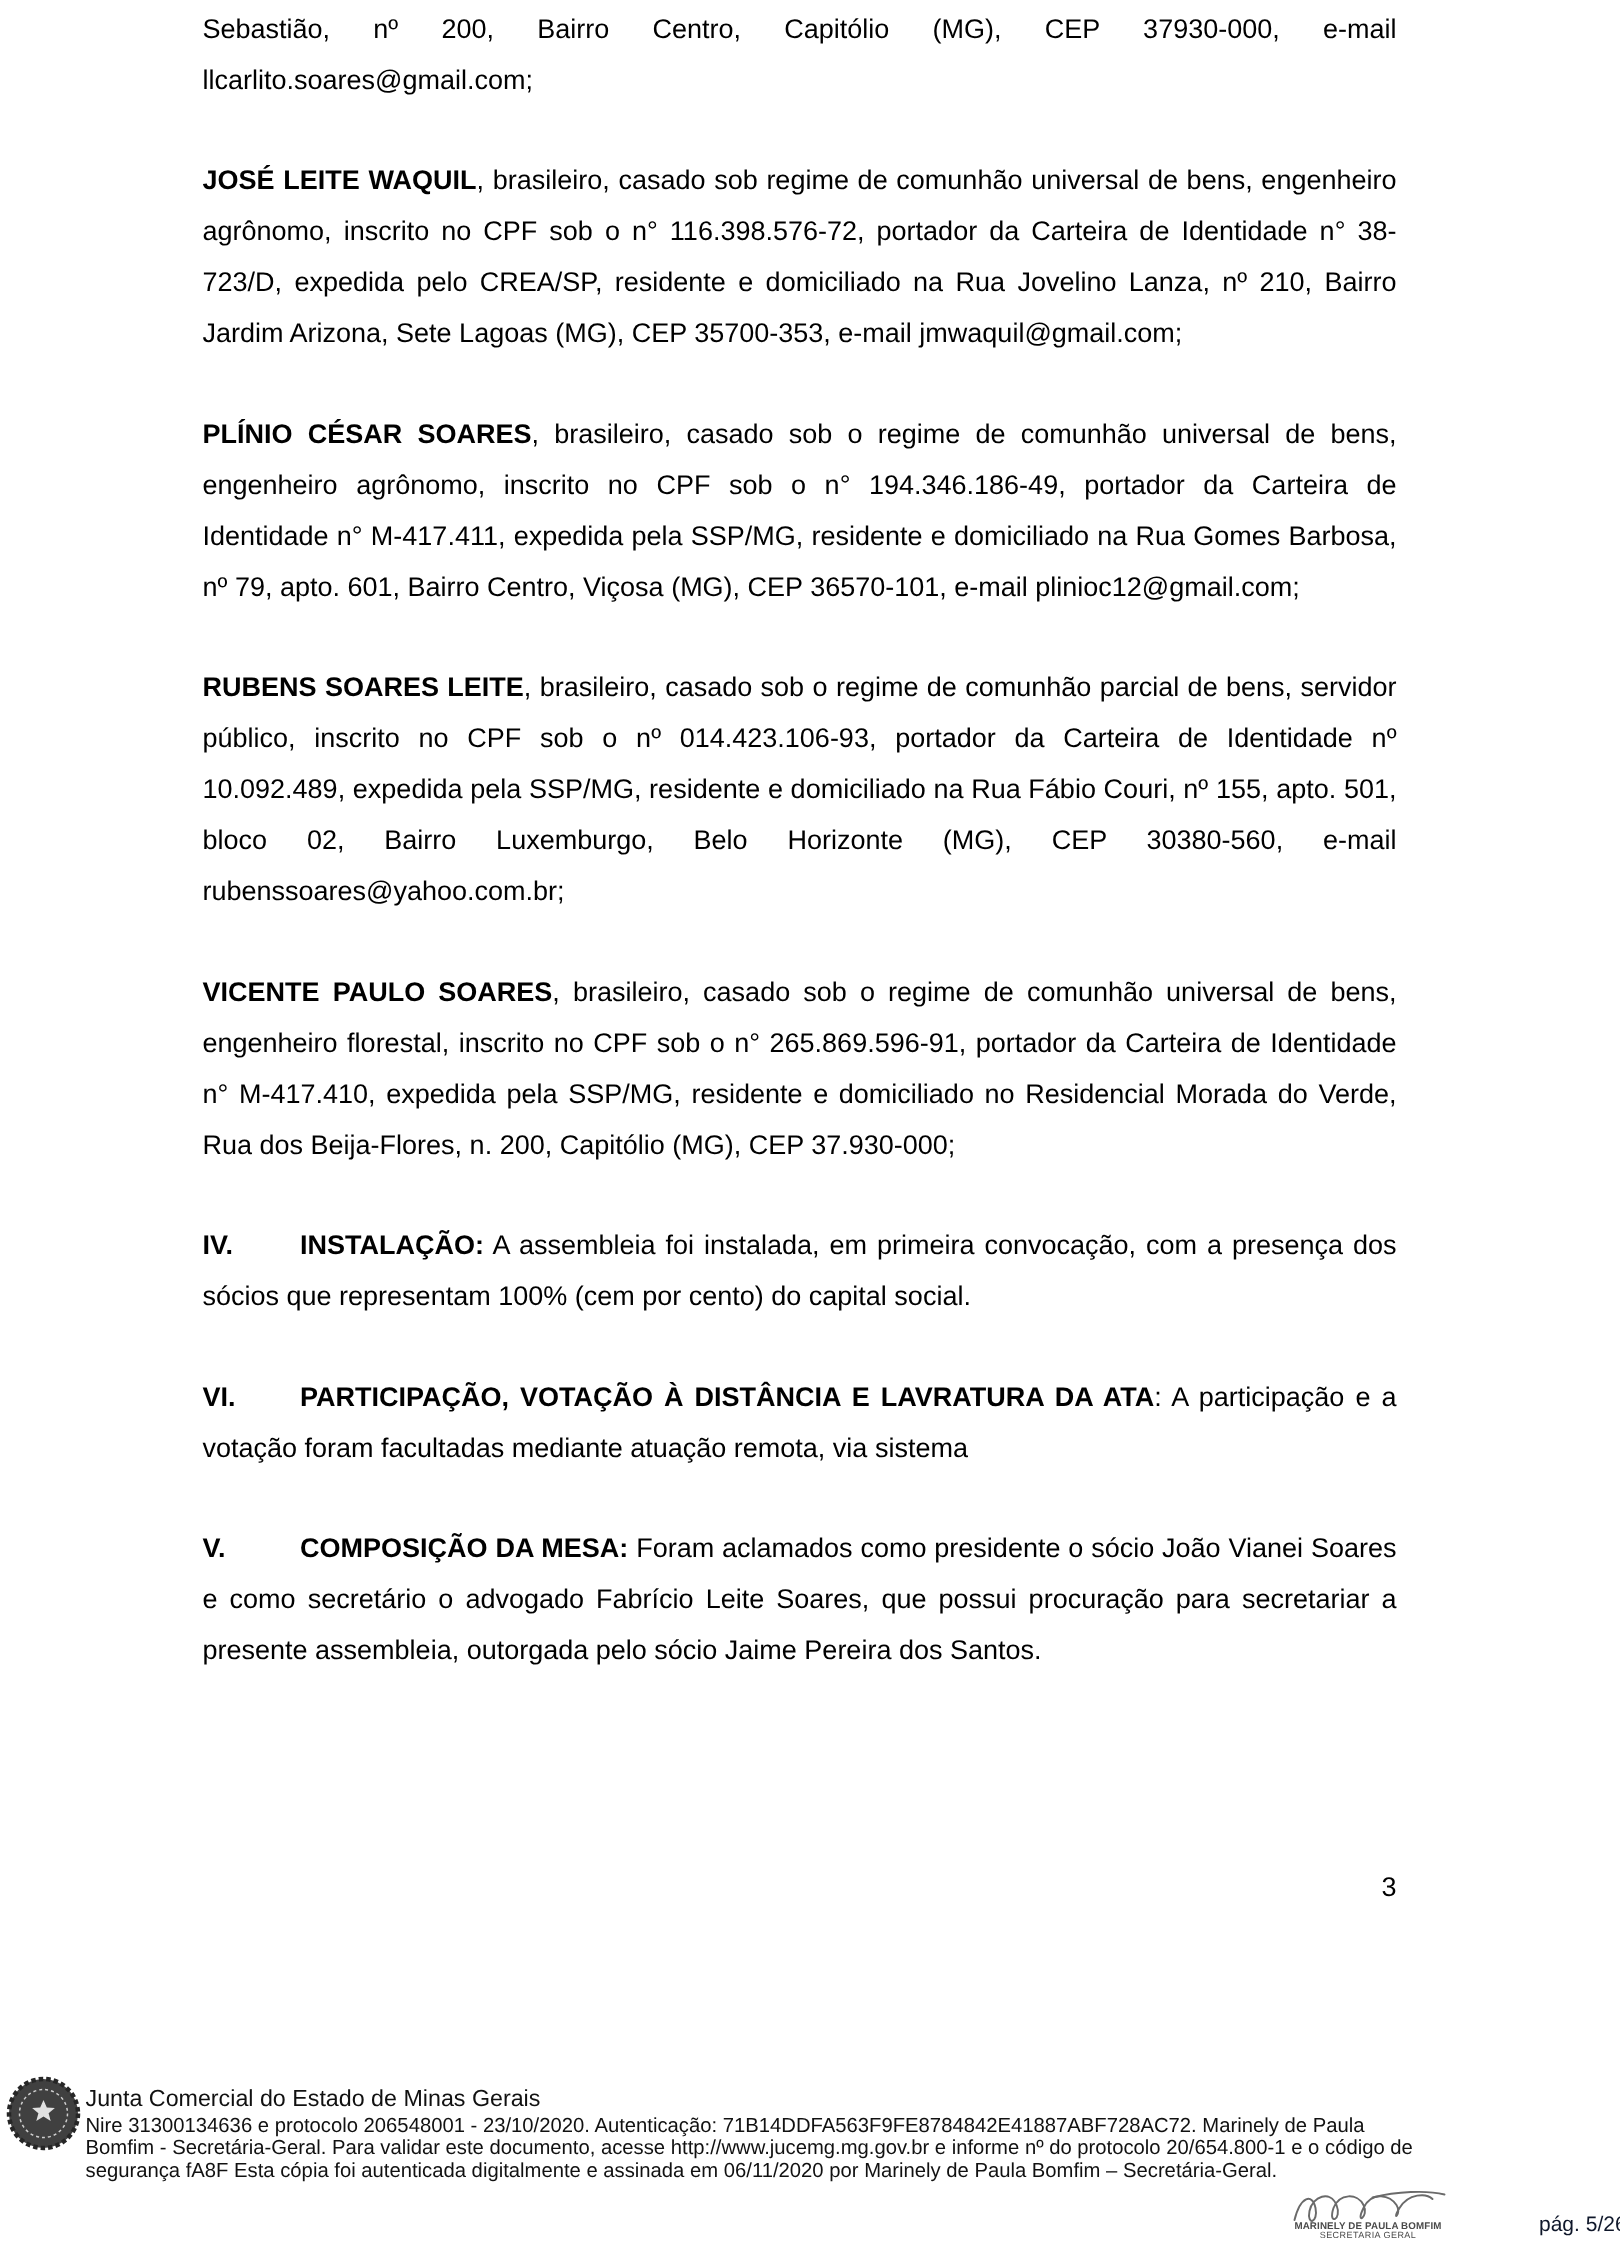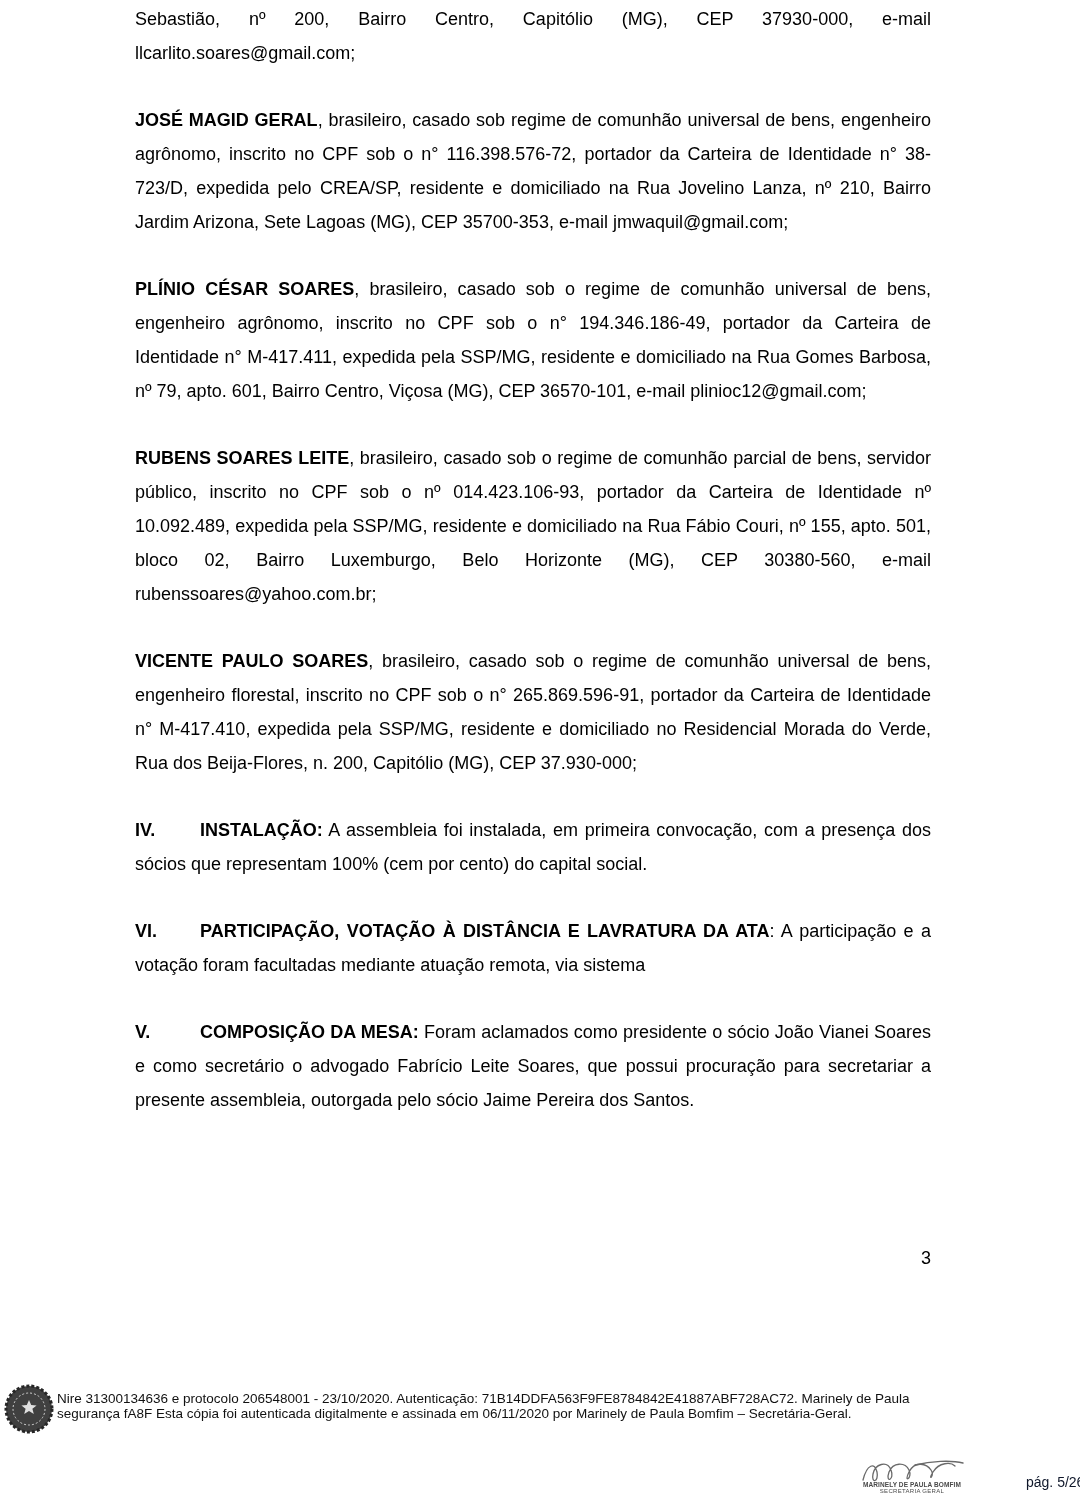--- a/index.html
+++ b/index.html
@@ -66,21 +66,21 @@
   }
 </style>
 </head>
 <body>
 
 <div class="page">
 
   <div class="body-text">
     <p class="para"><span>Sebastião, nº 200, Bairro Centro, Capitólio (MG), CEP 37930-000, e-mail llcarlito.soares@gmail.com;</span></p>
 
-    <p class="para"><b>JOSÉ MAGID GERAL</b><span>, brasileiro, casado sob regime de comunhão universal de bens, engenheiro agrônomo, inscrito no CPF sob o n° 116.398.576-72, portador da Carteira de Identidade n° 38-723/D, expedida pelo CREA/SP, residente e domiciliado na Rua Jovelino Lanza, nº 210, Bairro Jardim Arizona, Sete Lagoas (MG), CEP 35700-353, e-mail jmwaquil@gmail.com;</span></p>
+    <p class="para"><b>JOSÉ LEITE WAQUIL</b><span>, brasileiro, casado sob regime de comunhão universal de bens, engenheiro agrônomo, inscrito no CPF sob o n° 116.398.576-72, portador da Carteira de Identidade n° 38-723/D, expedida pelo CREA/SP, residente e domiciliado na Rua Jovelino Lanza, nº 210, Bairro Jardim Arizona, Sete Lagoas (MG), CEP 35700-353, e-mail jmwaquil@gmail.com;</span></p>
 
     <p class="para"><b>PLÍNIO CÉSAR SOARES</b><span>, brasileiro, casado sob o regime de comunhão universal de bens, engenheiro agrônomo, inscrito no CPF sob o n° 194.346.186-49, portador da Carteira de Identidade n° M-417.411, expedida pela SSP/MG, residente e domiciliado na Rua Gomes Barbosa, nº 79, apto. 601, Bairro Centro, Viçosa (MG), CEP 36570-101, e-mail plinioc12@gmail.com;</span></p>
 
     <p class="para"><b>RUBENS SOARES LEITE</b><span>, brasileiro, casado sob o regime de comunhão parcial de bens, servidor público, inscrito no CPF sob o nº 014.423.106-93, portador da Carteira de Identidade nº 10.092.489, expedida pela SSP/MG, residente e domiciliado na Rua Fábio Couri, nº 155, apto. 501, bloco 02, Bairro Luxemburgo, Belo Horizonte (MG), CEP 30380-560, e-mail rubenssoares@yahoo.com.br;</span></p>
 
     <p class="para"><b>VICENTE PAULO SOARES</b><span>, brasileiro, casado sob o regime de comunhão universal de bens, engenheiro florestal, inscrito no CPF sob o n° 265.869.596-91, portador da Carteira de Identidade n° M-417.410, expedida pela SSP/MG, residente e domiciliado no Residencial Morada do Verde, Rua dos Beija-Flores, n. 200, Capitólio (MG), CEP 37.930-000;</span></p>
 
     <p class="para"><span class="num">IV.</span><b>INSTALAÇÃO:</b><span> A assembleia foi instalada, em primeira convocação, com a presença dos sócios que representam 100% (cem por cento) do capital social.</span></p>
 
     <p class="para"><span class="num">VI.</span><b>PARTICIPAÇÃO, VOTAÇÃO À DISTÂNCIA E LAVRATURA DA ATA</b><span>: A participação e a votação foram facultadas mediante atuação remota, via sistema</span></p>
@@ -93,21 +93,23 @@
   <div class="footer">
     <span class="seal">
       <svg width="52" height="54" viewBox="0 0 52 54" xmlns="http://www.w3.org/2000/svg">
         <circle cx="26" cy="27" r="23" fill="#404040"></circle>
         <circle cx="26" cy="27" r="23" fill="none" stroke="#262626" stroke-width="3" stroke-dasharray="3,2"></circle>
         <circle cx="26" cy="27" r="16" fill="none" stroke="#cfcfcf" stroke-width="1" stroke-dasharray="2,2"></circle>
         <path d="M26 18 l2.2 5 5.4 0.4 -4.2 3.4 1.4 5.2 -4.8 -3 -4.8 3 1.4 -5.2 -4.2 -3.4 5.4 -0.4 z" fill="#e0e0e0"></path>
       </svg>
     </span>
     <div class="footer-text">
+      <div class="footer-org">Junta Comercial do Estado de Minas Gerais</div>
       <div class="footer-line">Nire 31300134636 e protocolo 206548001 - 23/10/2020. Autenticação: 71B14DDFA563F9FE8784842E41887ABF728AC72. Marinely de Paula</div>
+      <div class="footer-line">Bomfim - Secretária-Geral. Para validar este documento, acesse http://www.jucemg.mg.gov.br e informe nº do protocolo 20/654.800-1 e o código de</div>
       <div class="footer-line">segurança fA8F Esta cópia foi autenticada digitalmente e assinada em 06/11/2020 por Marinely de Paula Bomfim – Secretária-Geral.</div>
     </div>
     <div class="stamp">
       <svg width="110" height="30" viewBox="0 0 110 30" xmlns="http://www.w3.org/2000/svg" fill="none" stroke="#6a6a6a" stroke-width="1.3" stroke-linecap="round">
         <path d="M6 24 C10 8, 18 6, 20 16 C22 26, 14 28, 16 18 C18 8, 30 4, 34 14 C38 24, 28 28, 32 16 C36 6, 48 6, 52 14 C56 22, 46 28, 52 16 C58 4, 70 8, 74 14 C78 20, 70 26, 76 16 C82 6, 94 6, 98 10"></path>
         <path d="M58 9 C74 5, 94 4, 106 7"></path>
       </svg>
       <div class="stamp-name">MARINELY DE PAULA BOMFIM</div>
       <div class="stamp-role">SECRETARIA GERAL</div>
     </div>

